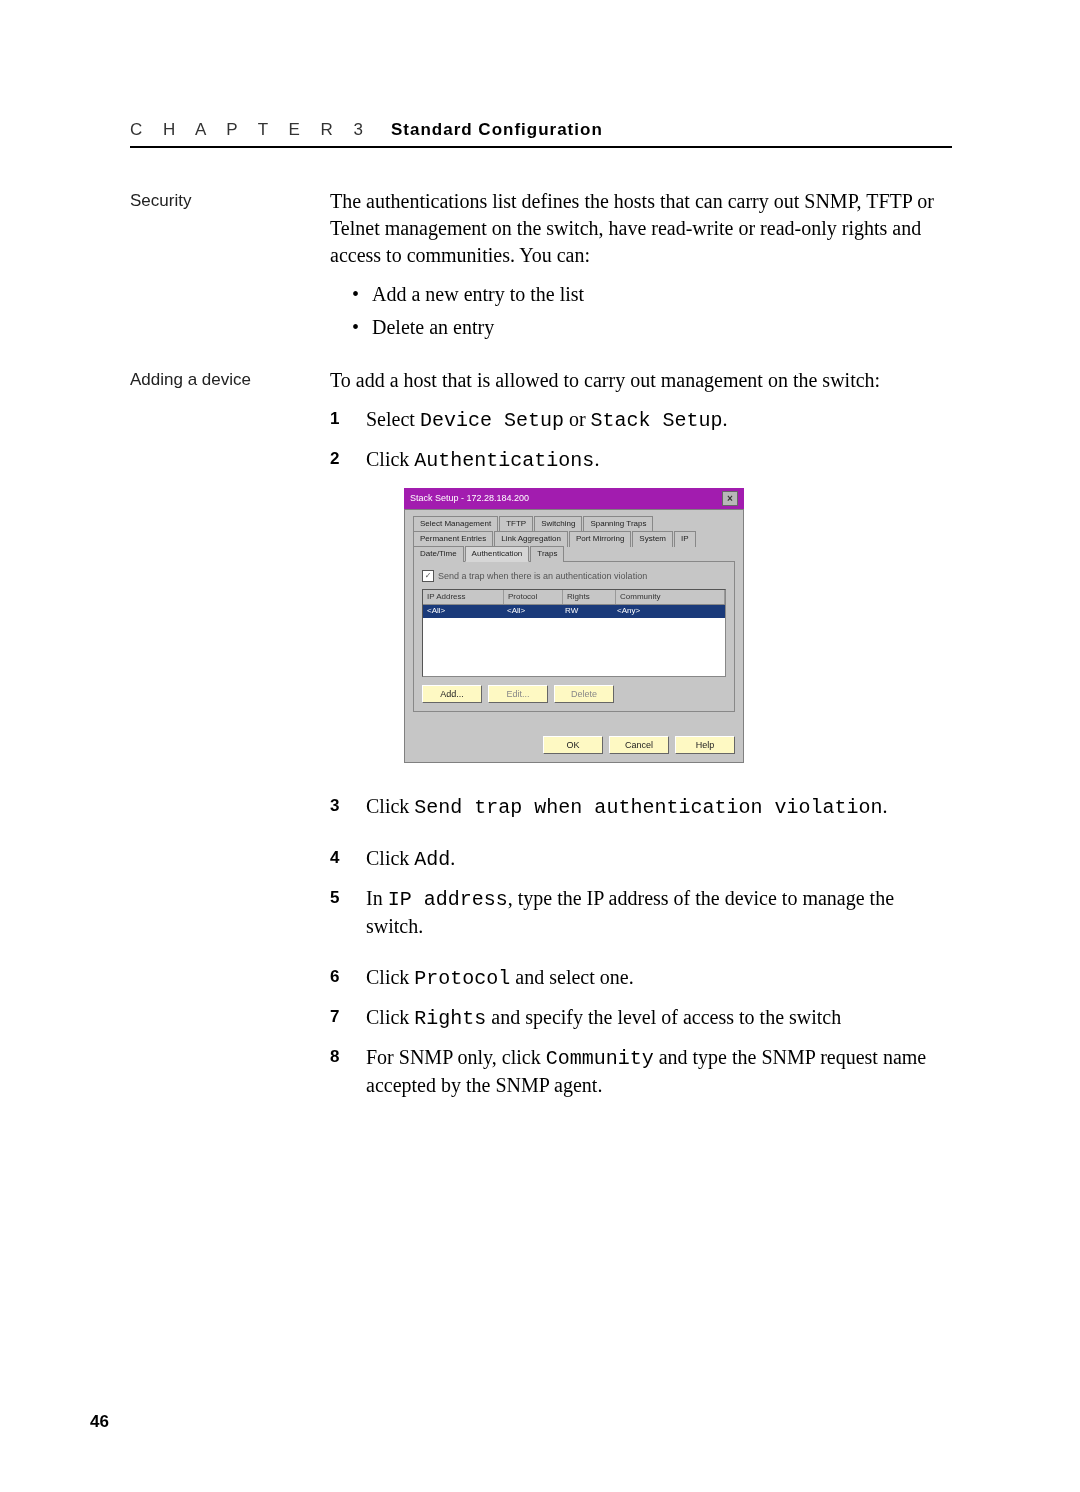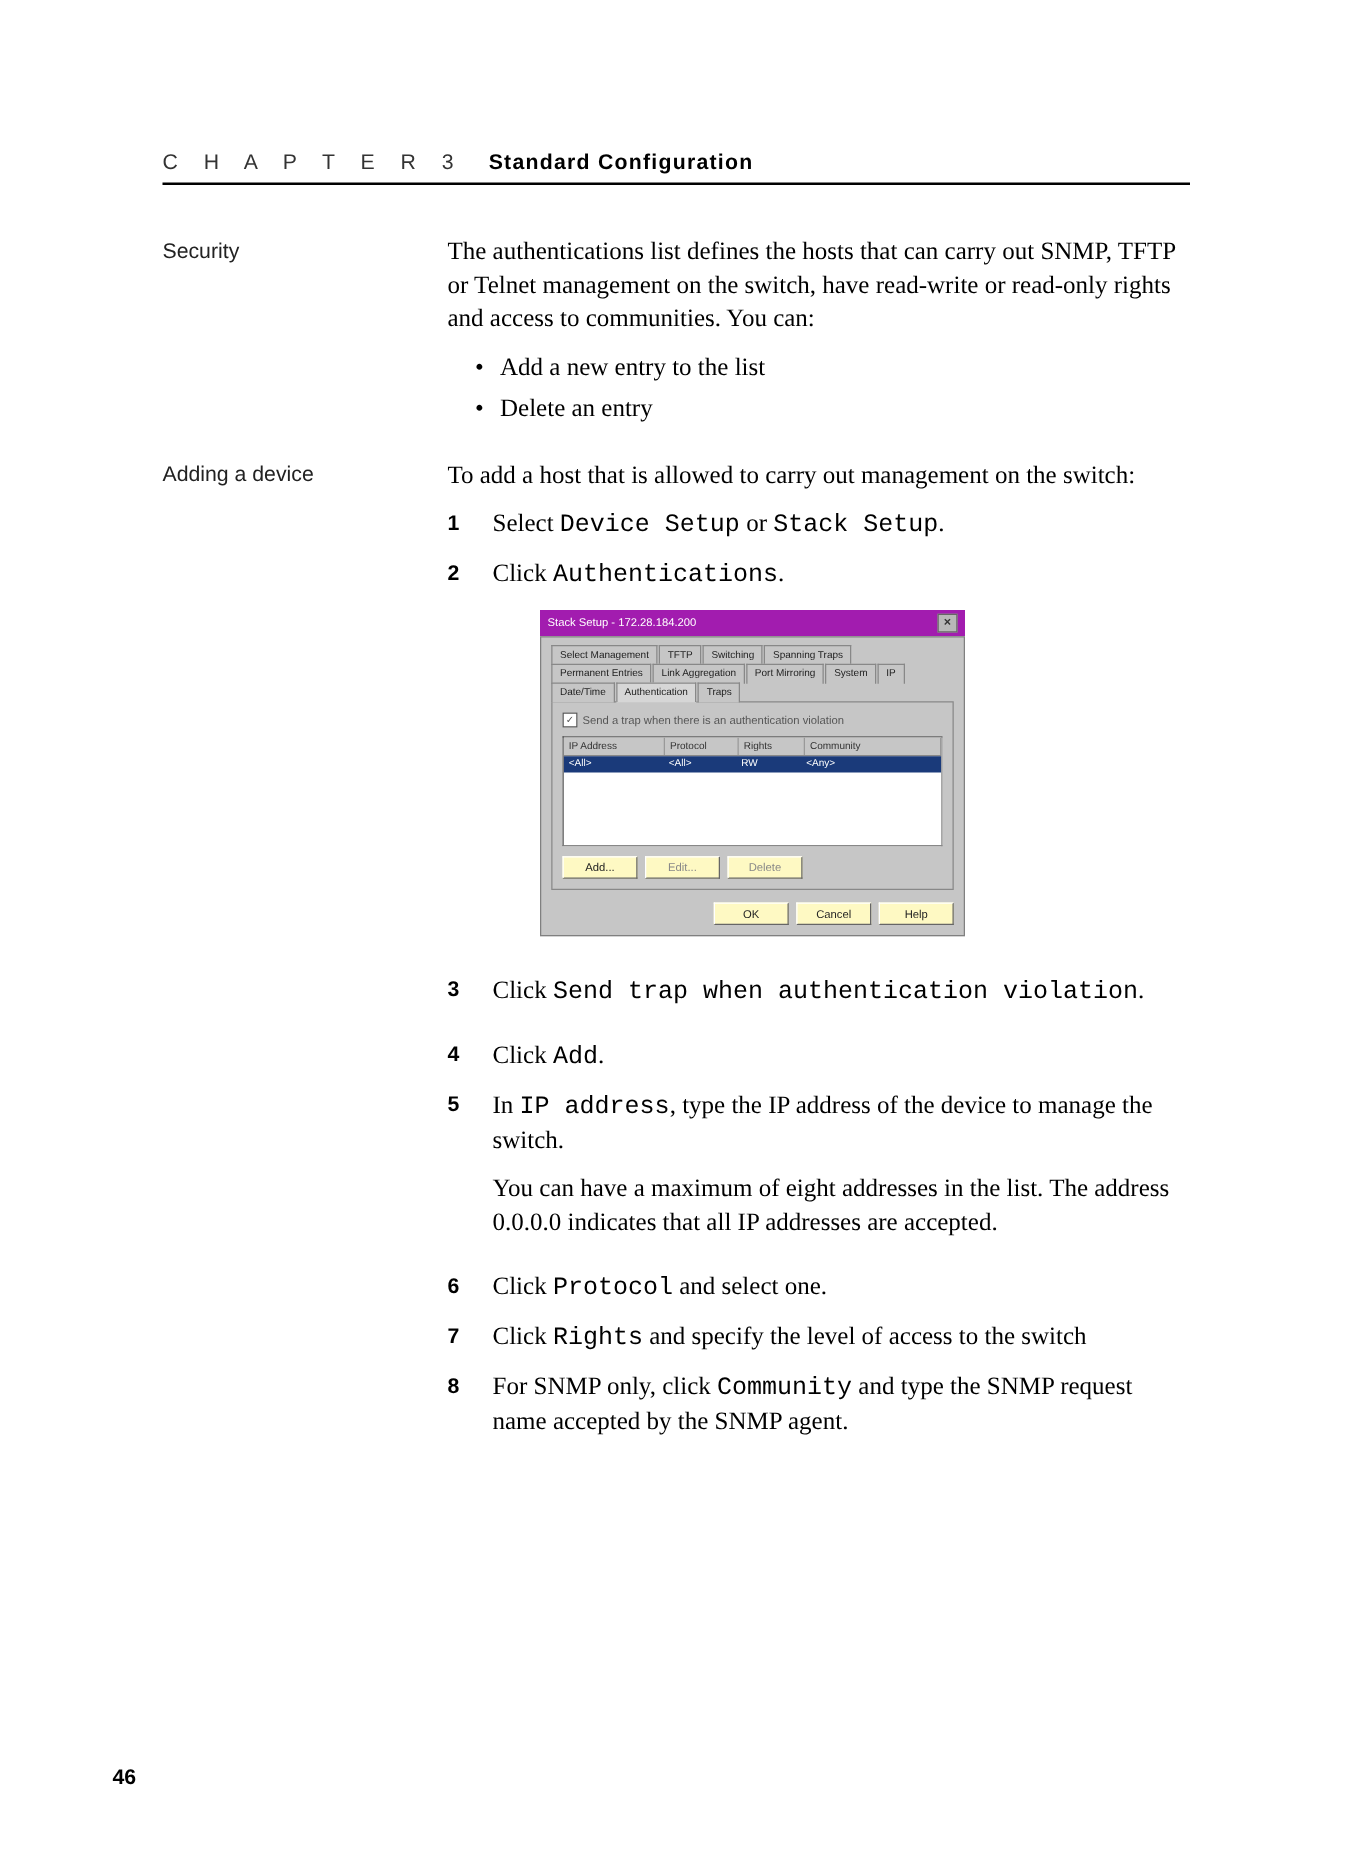--- a/index.html
+++ b/index.html
@@ -1,20 +1,20 @@
 <!DOCTYPE html>
 <html><head>
 <meta charset="utf-8">
 <style>
   body{margin:0;background:#fff;font-family:"Times New Roman",serif;color:#000}
   .page{width:1052px;height:1492px;position:relative;box-sizing:border-box;padding:120px 100px 64px 130px}
   .hdr{letter-spacing:8px;font-family:Helvetica,Arial,sans-serif;font-size:17px;color:#333}
   .hdr-bold{letter-spacing:1px;font-weight:bold;color:#000}
   .rule{border:none;border-top:2px solid #000;margin:6px 0 40px 0}
-  .row{display:flex;gap:28px;margin-bottom:10px}
+  .row{display:flex;margin-bottom:10px}
   .sidecol{width:200px;flex:0 0 200px;font-family:Helvetica,Arial,sans-serif;font-size:17px;color:#222;line-height:1.5}
   .main{flex:1;font-size:20px;line-height:1.35}
   .main p{margin:0 0 12px 0}
   ul.b{list-style:none;padding:0;margin:4px 0 16px 22px}
   ul.b li{position:relative;padding-left:20px;margin:6px 0}
   ul.b li::before{content:"•";position:absolute;left:0;top:0}
   ol.n{list-style:none;padding:0;margin:8px 0 0 0}
   ol.n>li{display:flex;gap:18px;margin:12px 0}
   .num{font-family:Helvetica,Arial,sans-serif;font-weight:bold;font-size:17px;min-width:18px;padding-top:2px}
   .body{flex:1}
@@ -32,21 +32,21 @@
   .panel{background:#c6c6c6;border:1px solid #888;padding:8px;min-height:130px}
   .chkrow{display:flex;align-items:center;gap:4px;margin-bottom:6px;color:#555}
   .chk{width:10px;height:10px;border:1px solid #555;background:#fff;display:inline-flex;align-items:center;justify-content:center;font-size:8px;line-height:1}
   .listbox{border:1px solid #888;border-top-color:#555;border-left-color:#555;background:#fff;height:86px;position:relative;overflow:hidden}
   .lhdr{display:flex;background:#c6c6c6;border-bottom:1px solid #888}
   .lhdr span{padding:2px 4px;border-right:1px solid #999;color:#333;font-size:8px}
   .lrow{display:flex;background:#1a3a7a;color:#fff}
   .lrow span{padding:1px 4px;font-size:8px}
   .c1{width:72px}.c2{width:50px}.c3{width:44px}.c4{flex:1}
   .btnrow{display:flex;gap:6px;margin-top:8px}
-  .btnrow.right{justify-content:flex-end;margin-top:10px}
+  .btnrow.right{justify-content:flex-end;margin-top:24px}
   .btn{background:#fef9c3;border:1px solid #fff;border-right-color:#666;border-bottom-color:#666;padding:2px 0;width:58px;text-align:center;font-size:9px;color:#222}
   .btn.dis{color:#888}
 </style>
 </head>
 <body>
 
 <div class="page">
   <div>
     <span class="hdr">C H A P T E R  3</span>
     &nbsp;&nbsp;&nbsp;
@@ -147,21 +147,20 @@
             <span class="num">4</span>
           <div class="body">
             <span>Click </span><span class="mono">Add</span><span>.</span>
           </div>
           </li>
 
         <li>
             <span class="num">5</span>
           <div class="body">
             <p><span>In </span><span class="mono">IP address</span><span>, type the IP address of the device to manage the switch.</span></p>
-            <p>You can have a maximum of eight addresses in the list. The address 0.0.0.0 indicates that all IP addresses are accepted.</p>
           </div>
           </li>
 
         <li>
             <span class="num">6</span>
           <div class="body">
             <span>Click </span><span class="mono">Protocol</span><span> and select one.</span>
           </div>
           </li>
 

